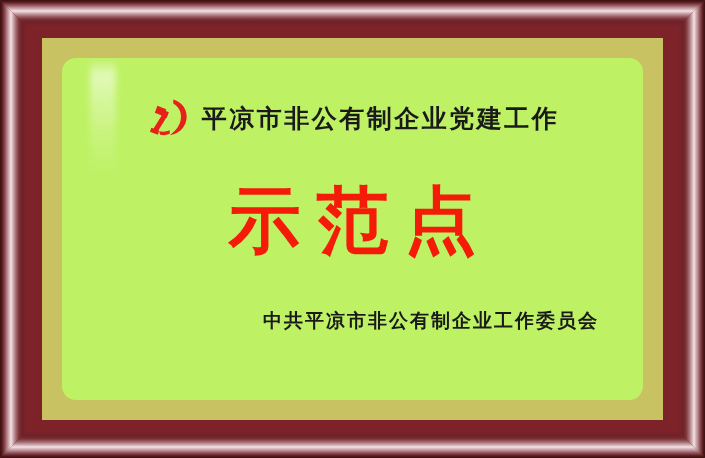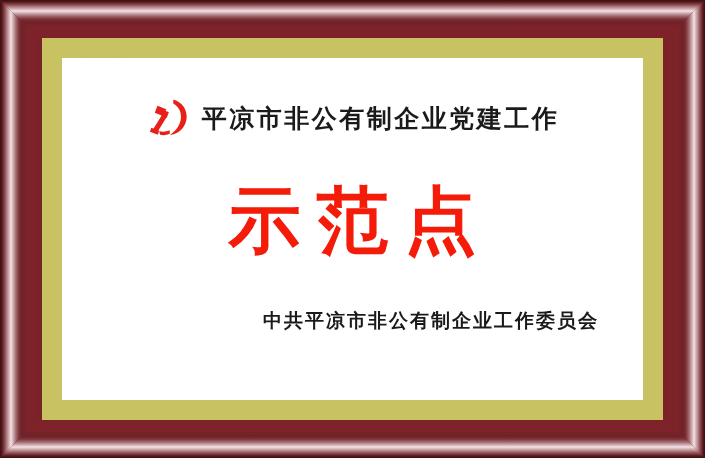--- a/index.html
+++ b/index.html
@@ -113,22 +113,23 @@
     box-sizing: border-box;
   }
 
   
   #plaque-face {
     position: absolute;
     left: 20px;
     top: 20px;
     right: 20px;
     bottom: 20px;
-    background: #ffffff;
+    background: #bef264;
     overflow: hidden;
+    border-radius: 14px;
   }
 
   
   #glare {
     position: absolute;
     left: 28px;
     top: 0px;
     width: 26px;
     height: 118px;
     background: linear-gradient(to bottom,

